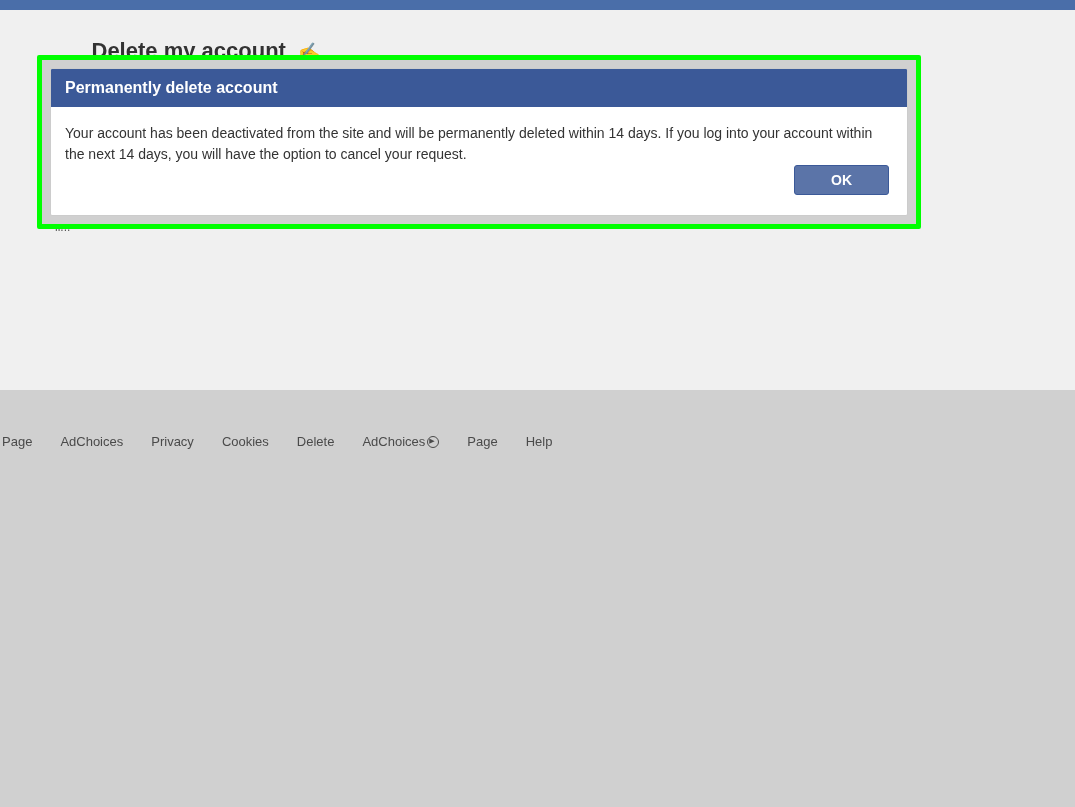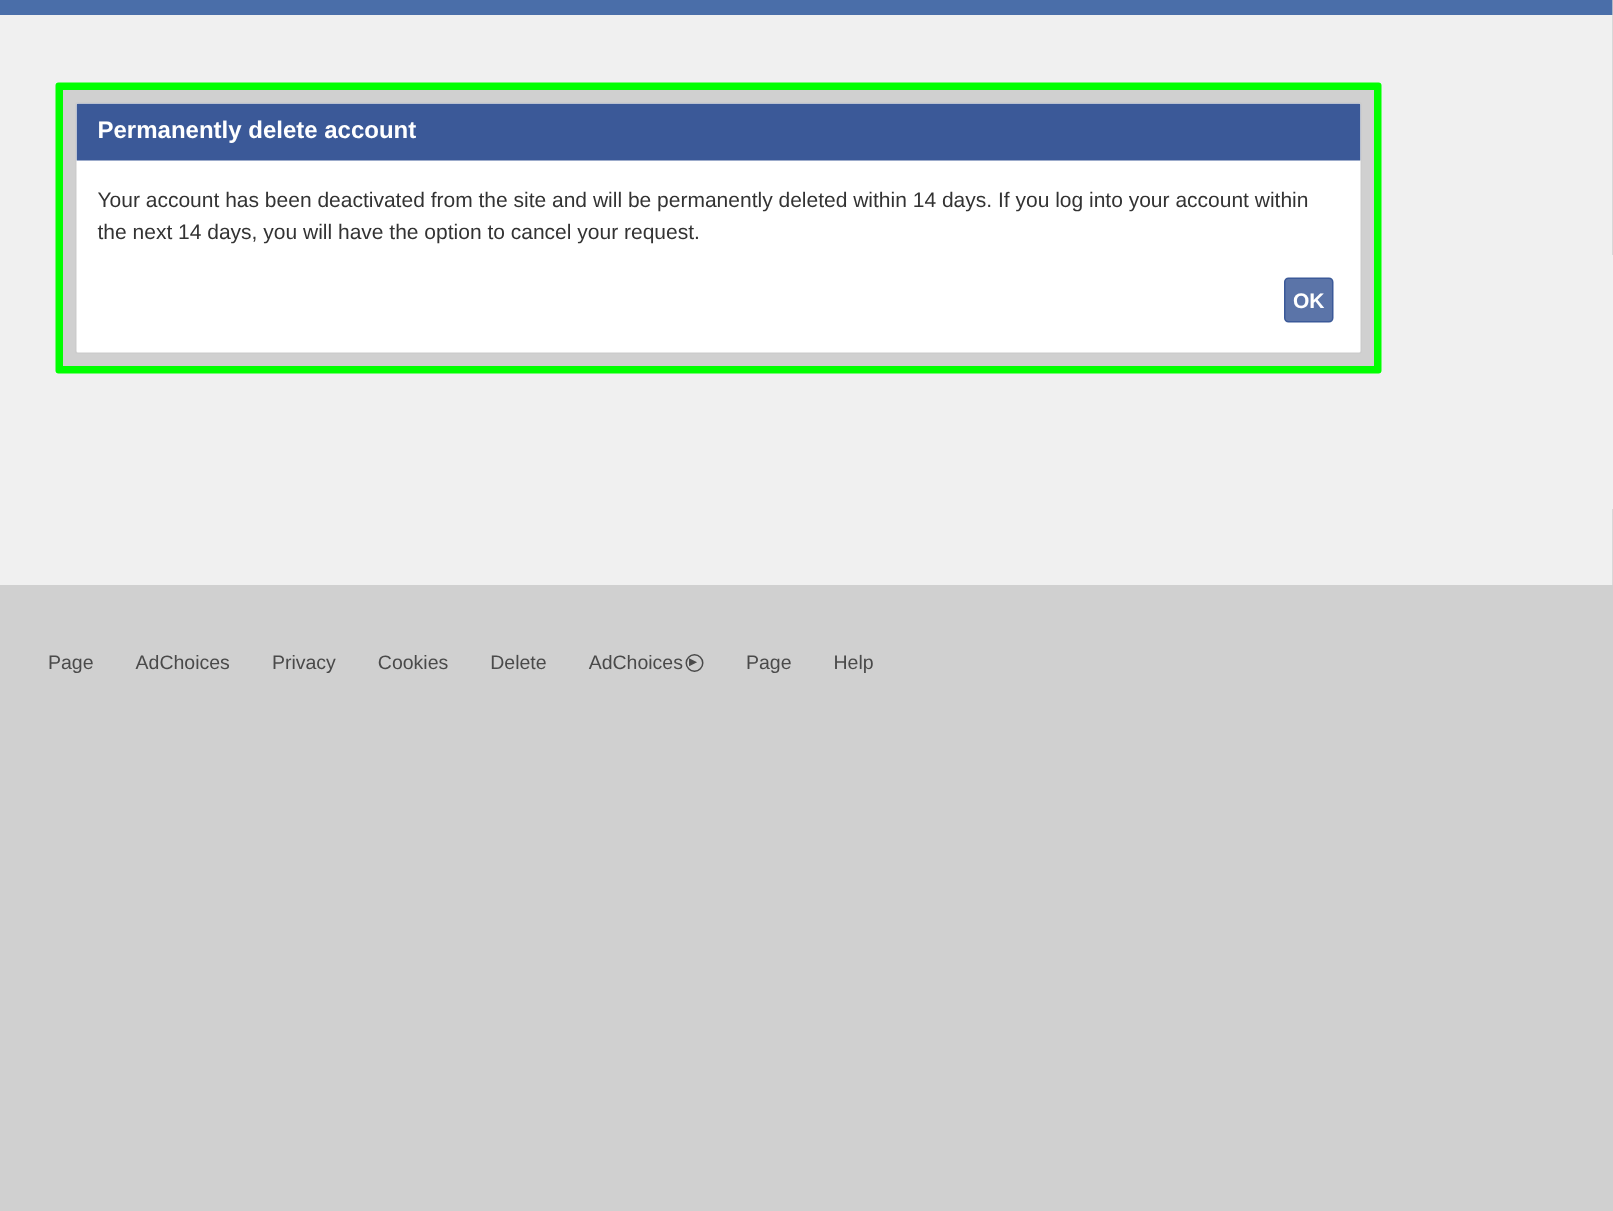--- a/index.html
+++ b/index.html
@@ -52,35 +52,34 @@
     }
 
     .dialog-body {
       padding: 16px 14px 20px 14px;
     }
 
     .dialog-message {
       font-size: 14px;
       color: #333;
       line-height: 1.5;
-      margin-bottom: 20px;
     }
 
     .dialog-ok-row {
       display: flex;
       justify-content: flex-end;
       padding: 0 4px;
     }
 
     .ok-button {
       background-color: #5b74a8;
       color: #ffffff;
       border: 1px solid #3b5998;
       border-radius: 3px;
-      padding: 6px 5px;
+      padding: 6px 36px;
       font-size: 14px;
       font-weight: bold;
       cursor: pointer;
     }
 
     .cursor-icon {
       display: inline-block;
       margin-left: 6px;
       vertical-align: middle;
       font-size: 18px;
@@ -137,20 +136,24 @@
       color: #4a4a4a;
     }
   </style>
 </head>
 <body>
 
 <div class="top-bar"></div>
 
 <div style="position:absolute; top:10px; left:0; width:100%; background-color:#f0f0f0; height:380px;">
   <div style="max-width:1000px; margin:0 auto; padding:14px 16px 0 54px;">
+    <div style="font-size:22px; font-weight:bold; color:#333; padding:14px 0 8px 0;">
+      <span>Delete my account</span>
+      <span class="cursor-icon">✍</span>
+    </div>
     <div class="behind-content">
       <div style="color:#555; font-size:12px;">I...</div>
       <div style="color:#555; font-size:12px;">t...</div>
       <div style="color:#555; font-size:12px;">n...</div>
       <br>
       <div style="color:#555; font-size:12px;">li...</div>
     </div>
   </div>
 </div>
 
@@ -163,21 +166,21 @@
 
     <div class="dialog-body">
       <p class="dialog-message">Your account has been deactivated from the site and will be permanently deleted within 14 days. If you log into your account within the next 14 days, you will have the option to cancel your request.</p>
       <div class="dialog-ok-row">
         <button class="ok-button">OK</button>
       </div>
     </div>
   </div>
 </div>
 
-<div class="footer" style="position:absolute; top:415px; left:0; width:100%; display:flex; align-items:center; padding-left:32px;">
+<div class="footer" style="position:absolute; top:415px; left:0; width:100%; display:flex; align-items:center; padding-left:2px;">
   <a class="footer-link">Page</a>
   <a class="footer-link">AdChoices</a>
   <a class="footer-link">Privacy</a>
   <a class="footer-link">Cookies</a>
   <a class="footer-link">Delete</a>
   <a class="footer-link">
     <span>AdChoices</span><span class="adchoices-icon"></span>
   </a>
   <a class="footer-link">Page</a>
   <a class="footer-link">Help</a>

